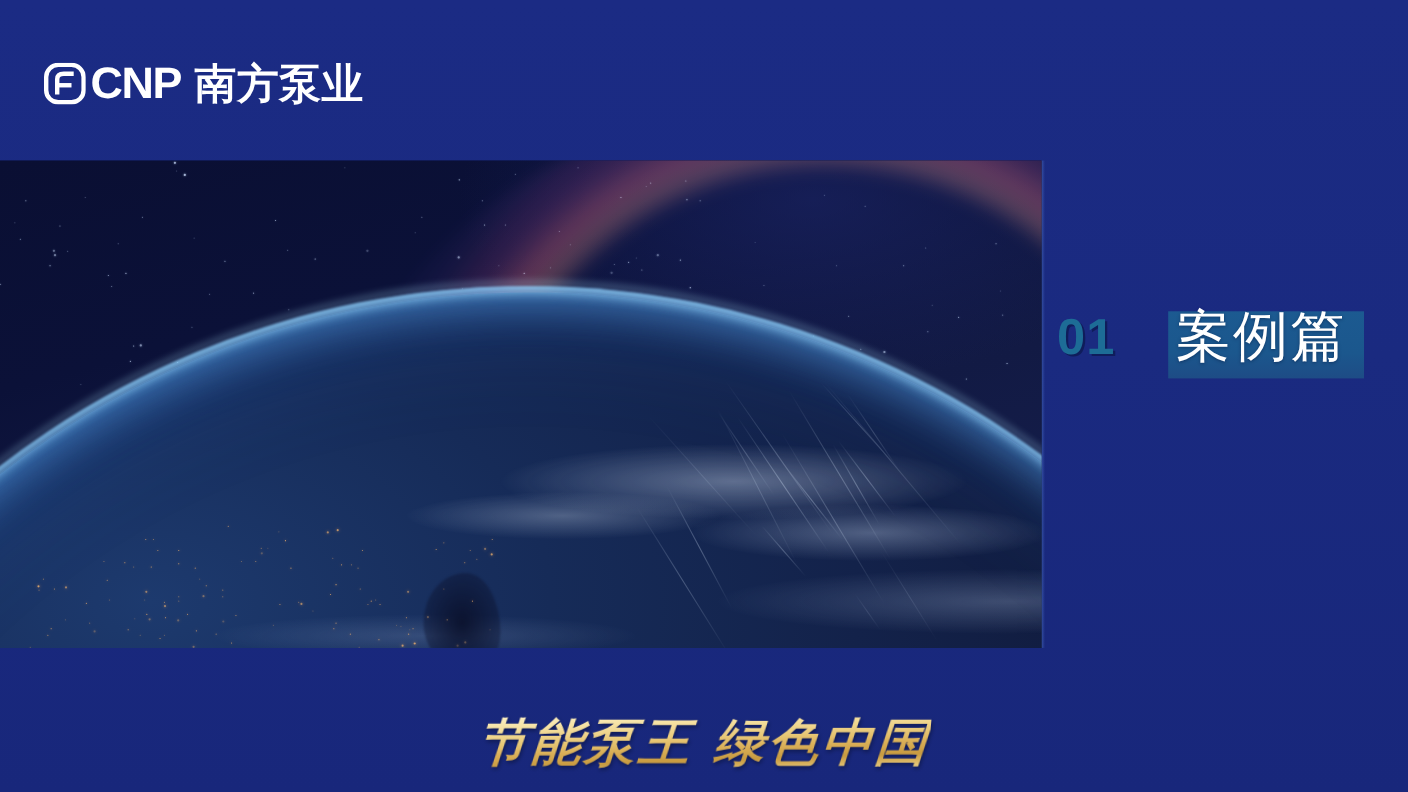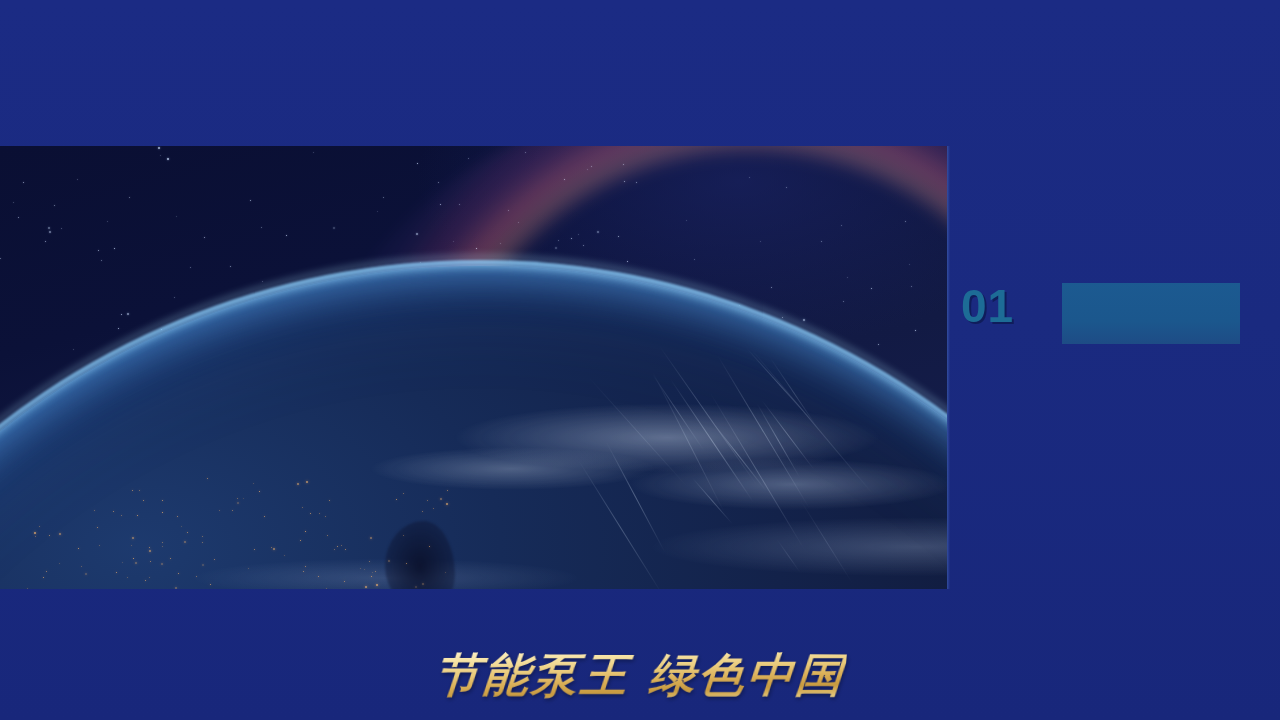--- a/index.html
+++ b/index.html
@@ -553,23 +553,37 @@
         <i style="left:749px;top:200px;width:197px;opacity:0.43;transform:rotate(50deg)"></i>
         <i style="left:670px;top:232px;width:150px;opacity:0.84;transform:rotate(56deg)"></i>
         <i style="left:762px;top:254px;width:87px;opacity:0.77;transform:rotate(53deg)"></i>
         <i style="left:710px;top:246px;width:184px;opacity:0.64;transform:rotate(59deg)"></i>
         <i style="left:777px;top:393px;width:41px;opacity:0.3;transform:rotate(55deg)"></i>
         <i style="left:800px;top:353px;width:100px;opacity:0.3;transform:rotate(58deg)"></i>
       </div>
   </div>
   <div class="photo-edge"></div>
 
+  <div class="header">
+    <div class="logo">
+      <span class="logo-mark">
+        <svg width="38" height="38" viewBox="0 0 38 38" aria-hidden="true">
+          <rect x="2" y="2" width="34" height="34" rx="11" ry="11" fill="none" stroke="#ffffff" stroke-width="4"></rect>
+          <path d="M12 29 L12 15 Q12 10 18 10 L27 10" fill="none" stroke="#ffffff" stroke-width="4" stroke-linecap="butt"></path>
+          <rect x="12" y="18.5" width="13" height="4" fill="#ffffff"></rect>
+        </svg>
+      </span>
+      <span class="logo-cnp">CNP</span>
+      <span class="logo-cn">南方泵业</span>
+    </div>
+  </div>
 
   <div class="right-panel">
     <div class="section-num">01</div>
     <div class="title-block"></div>
+    <div class="title-text">案例篇</div>
   </div>
 
   <div class="tagline">
     <span class="tagline-text">节能泵王 绿色中国</span>
   </div>
 
 </div>
 
 </body></html>

